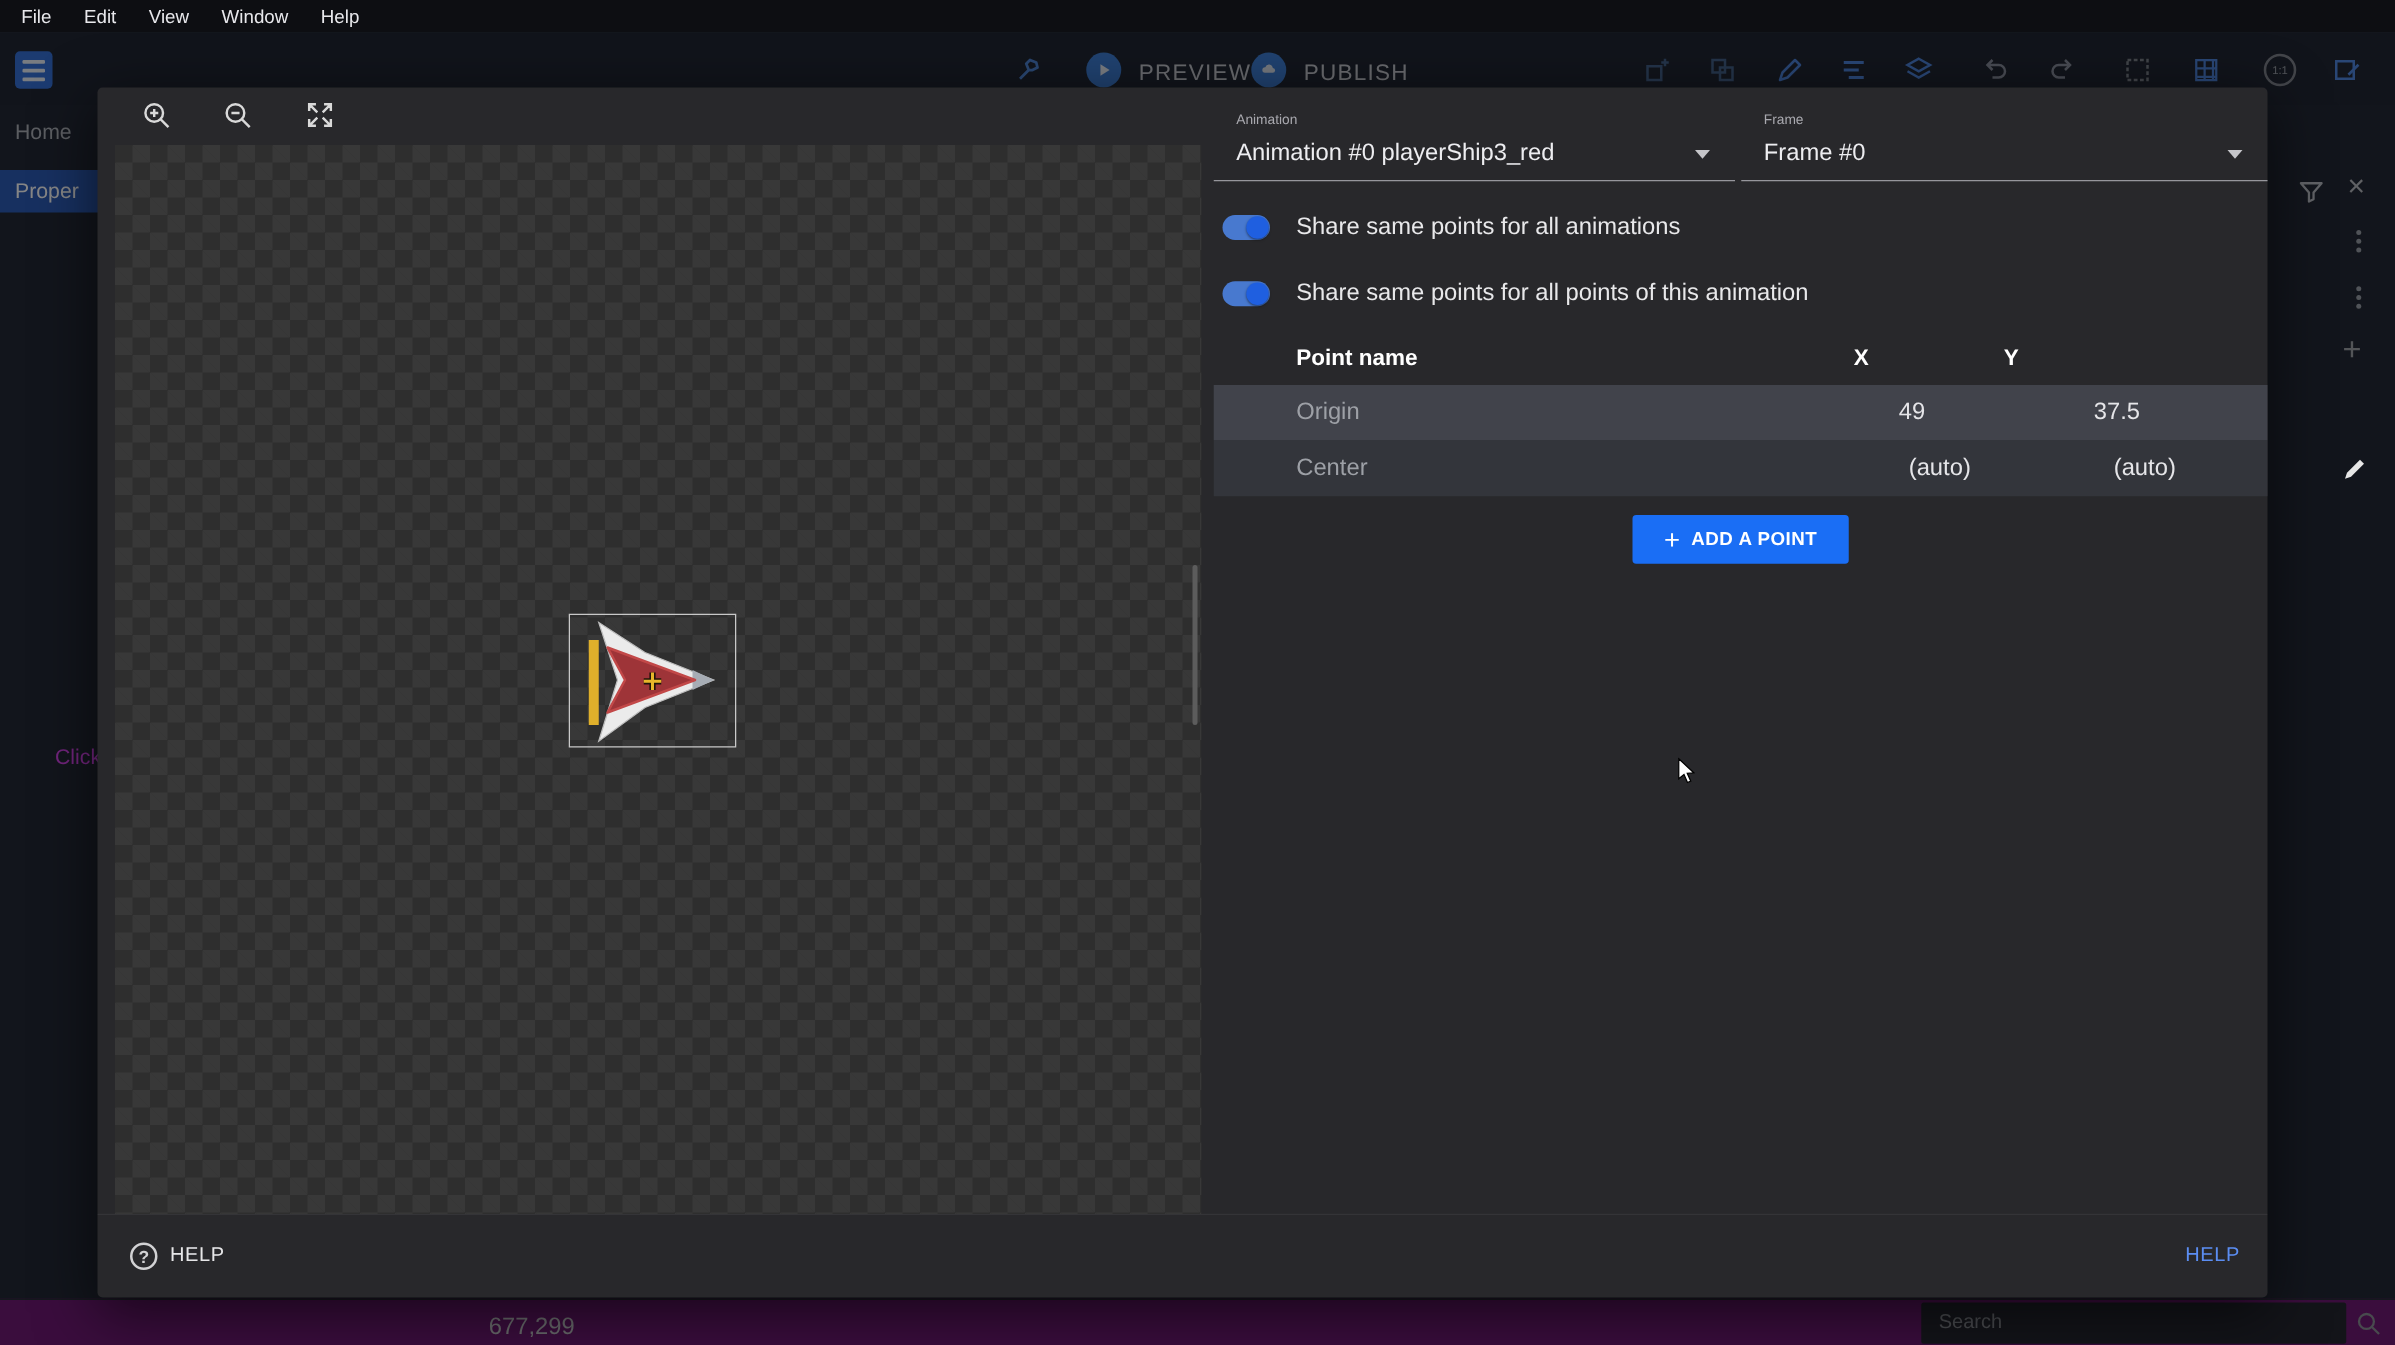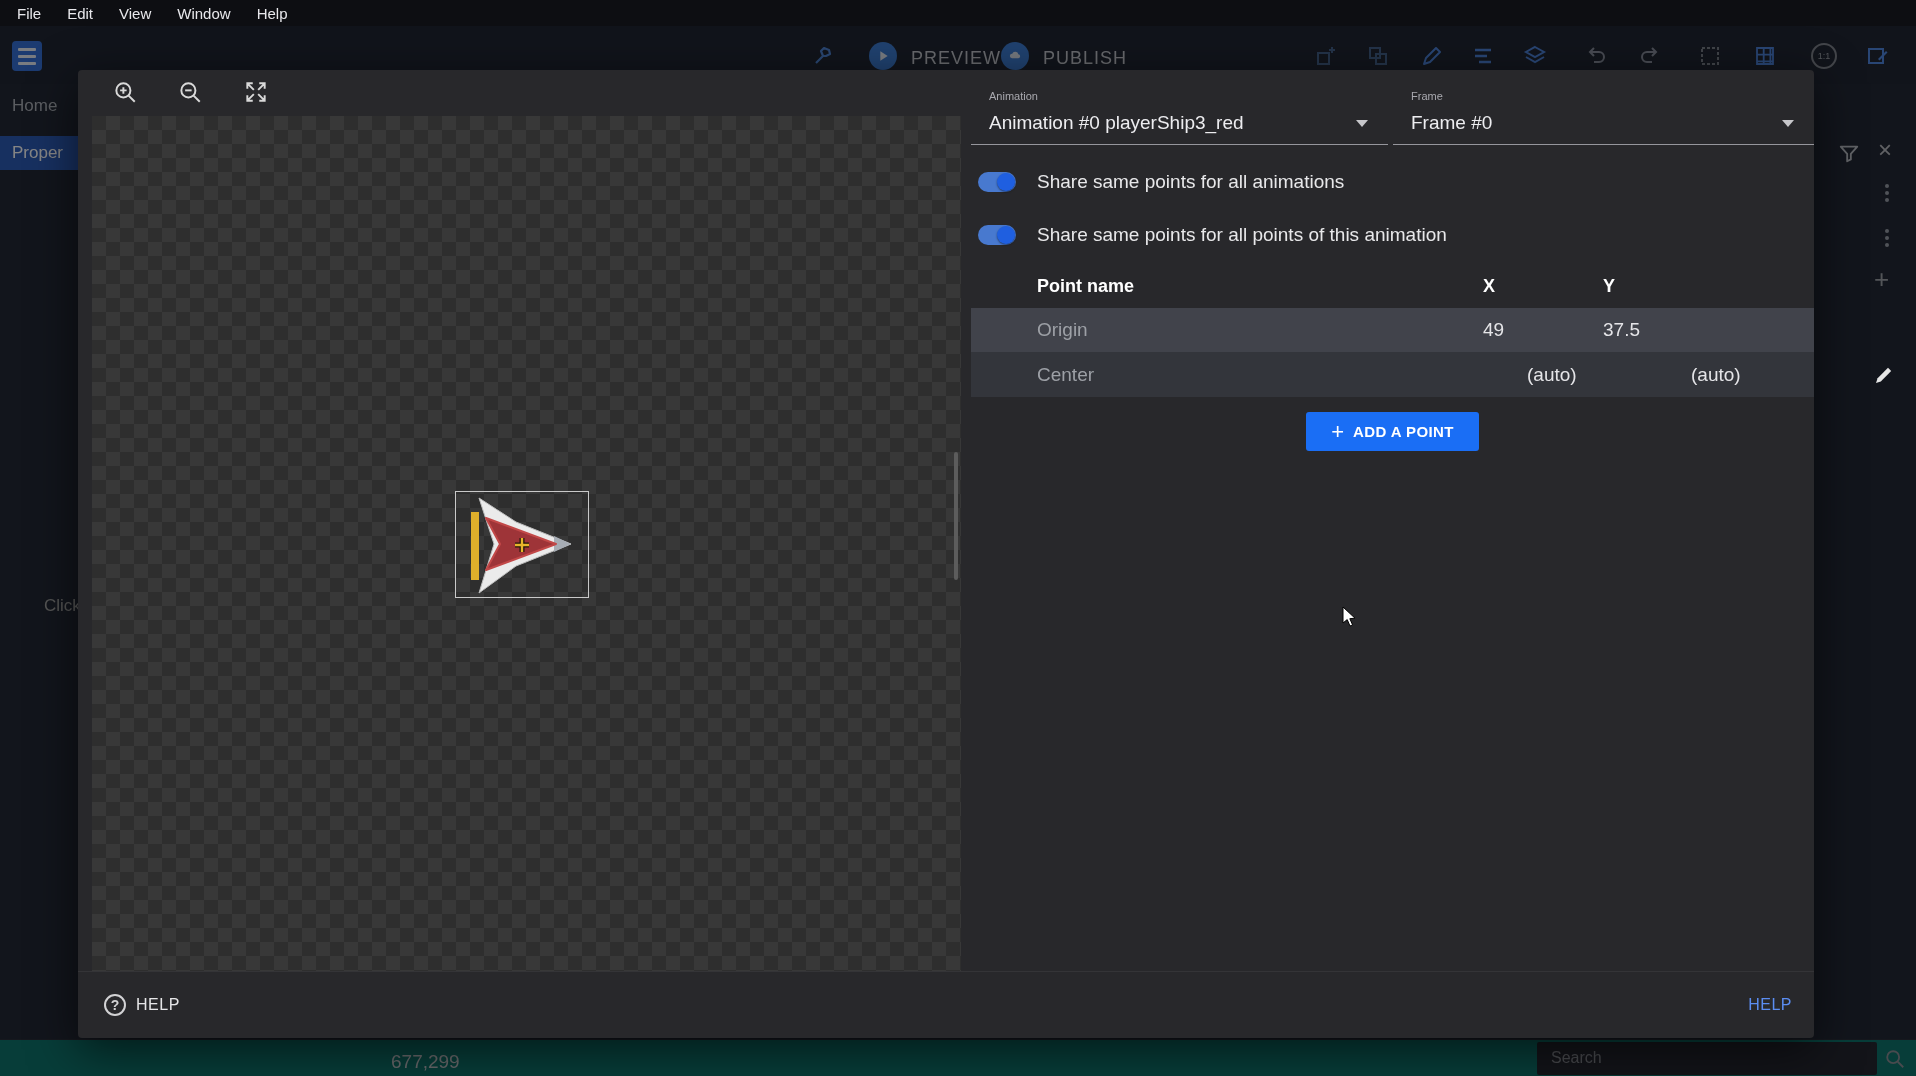--- a/index.html
+++ b/index.html
@@ -16,22 +16,22 @@
   .app { position:absolute; top:26px; left:0; right:0; bottom:0; background:#242a36; }
   .toolbar { position:absolute; top:0; left:0; right:0; height:58px; background:#222834; }
   .menu-btn { position:absolute; left:12px; top:15px; width:30px; height:30px; background:#3672d9; border-radius:4px; display:flex; flex-direction:column; justify-content:center; gap:4px; padding:0 6px; }
   .menu-btn i { display:block; height:3px; background:#e9eef8; border-radius:1px; }
   .tb-icon { position:absolute; top:17px; width:26px; height:26px; display:flex; align-items:center; justify-content:center; }
   .tb-circle { position:absolute; top:16px; width:28px; height:28px; border-radius:50%; background:#3f7fd6; display:flex; align-items:center; justify-content:center; }
   .tb-label { position:absolute; top:22px; font-size:18px; letter-spacing:1px; color:#c7cad2; }
   .ratio-badge { position:absolute; top:17px; width:26px; height:26px; border:2px solid #80858f; border-radius:50%; color:#9ba0aa; font-size:9px; display:flex; align-items:center; justify-content:center; }
   .tab-home { position:absolute; left:12px; top:70px; font-size:17px; color:#aeb2bb; }
   .tab-properties { position:absolute; left:0; top:110px; width:79px; height:34px; background:#2d5cb8; color:#fff; font-size:17px; line-height:34px; padding-left:12px; overflow:hidden; white-space:nowrap; }
-  .panel-hint { position:absolute; left:44px; top:570px; font-size:17px; color:#a3a3a3; }
-  .statusbar { position:absolute; left:0; right:0; top:1013px; height:37px; background:#0f766e; border-top:1px solid #2b2f3a; }
+  .panel-hint { position:absolute; left:44px; top:570px; font-size:17px; color:#d946ef; }
+  .statusbar { position:absolute; left:0; right:0; top:1013px; height:37px; background:#701a75; border-top:1px solid #2b2f3a; }
   .coords { position:absolute; left:391px; top:11px; font-size:19px; color:#c7c9cd; }
   .search-box { position:absolute; left:1537px; top:2px; width:340px; height:33px; background:#262831; border-radius:2px; }
   .search-box span { position:absolute; left:14px; top:7px; font-size:16px; color:#8b8e96; }
   .search-glass { position:absolute; left:1884px; top:8px; width:22px; height:22px; }
   .strip-icon { position:absolute; display:flex; align-items:center; justify-content:center; }
   .x-glyph { font-size:24px; color:#b8bac0; line-height:1; }
   .plus-glyph { font-size:26px; color:#9fa3aa; line-height:1; }
   .vdots { width:6px; display:flex; flex-direction:column; gap:3px; align-items:center; }
   .vdots i { width:4px; height:4px; border-radius:50%; background:#9aa0a9; }
 
@@ -67,21 +67,21 @@
 
   .toggle-row { position:absolute; left:7px; height:44px; display:flex; align-items:center; gap:21px; }
   .toggle { position:relative; width:38px; height:20px; }
   .toggle .track { position:absolute; inset:0; border-radius:10px; background:#4879cf; }
   .toggle .thumb { position:absolute; left:19px; top:1px; width:18px; height:18px; border-radius:50%; background:#1f5fe0; box-shadow:0 1px 2px rgba(0,0,0,.5); }
   .toggle-row .tlabel { font-size:19px; color:#e8e8ea; }
 
   .pt-grid { display:grid; grid-template-columns:446px 120px 120px 1fr; align-items:center; padding-left:66px; }
   .pt-header { position:absolute; left:0; right:0; top:196px; height:40px; font-size:18px; font-weight:bold; color:#ffffff; }
   .pt-row { position:absolute; left:0; right:0; height:44px; font-size:19px; cursor:pointer; }
-  .row-origin { top:238px; background:#41434b; }
+  .row-origin { top:238px; background:#41434b;gap:36px; }
   .row-center { top:282px; height:45px; background:#33353b;gap:44px; }
   .pt-row .pname { color:#9da0a6; }
   .pt-row .pval { color:#e5e5e8; }
   .edit-btn { width:26px; height:26px; margin-left:16px; display:flex; align-items:center; justify-content:center; cursor:pointer; }
 
   .add-btn { position:absolute; left:335px; top:342px; width:173px; height:39px; background:#1a6ef5; border-radius:3px; display:flex; align-items:center; justify-content:center; gap:9px; cursor:pointer; }
   .add-btn .plus { color:#fff; font-size:22px; line-height:1; font-weight:400; }
   .add-btn .txt { color:#fff; font-size:15px; font-weight:bold; letter-spacing:.4px; }
 
   .dialog-footer { position:absolute; left:0; right:0; top:901px; height:67px; display:flex; align-items:center; justify-content:space-between; padding:0 22px 0 26px; border-top:1px solid rgba(255,255,255,.06); }

